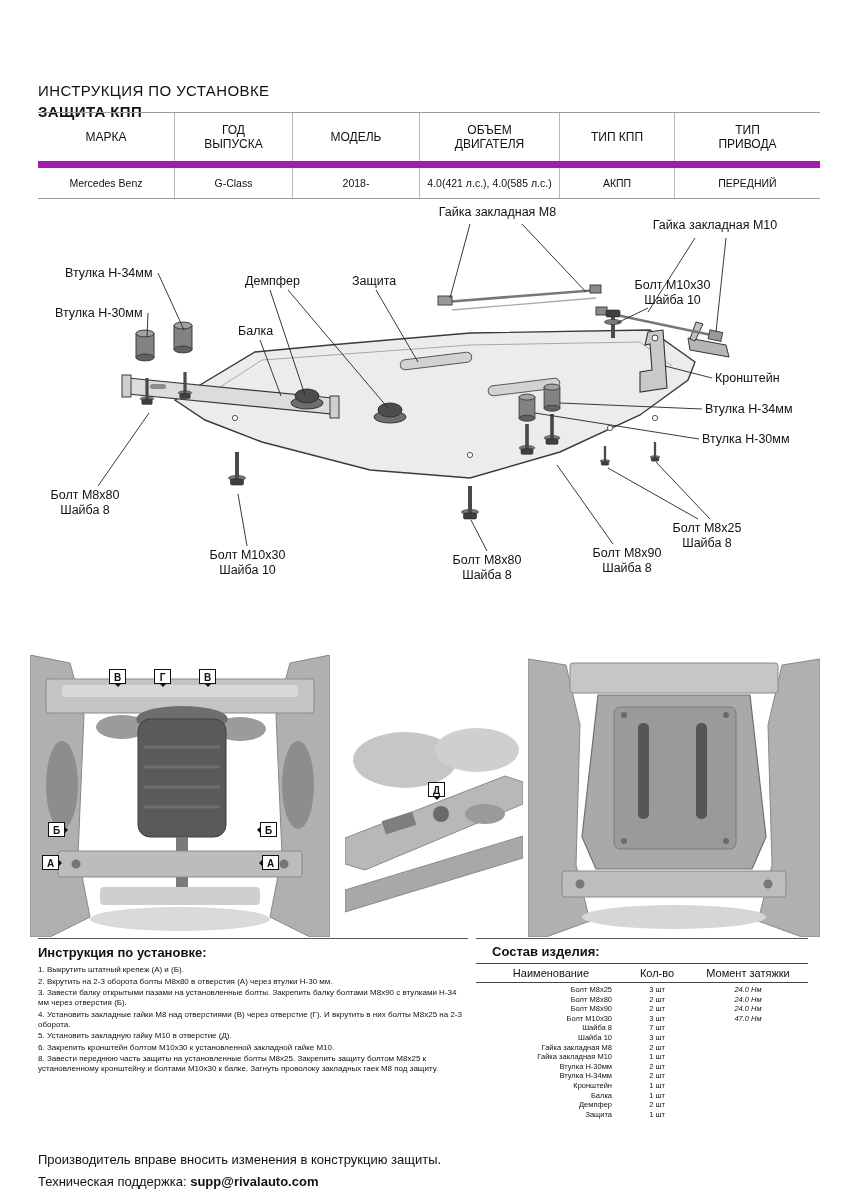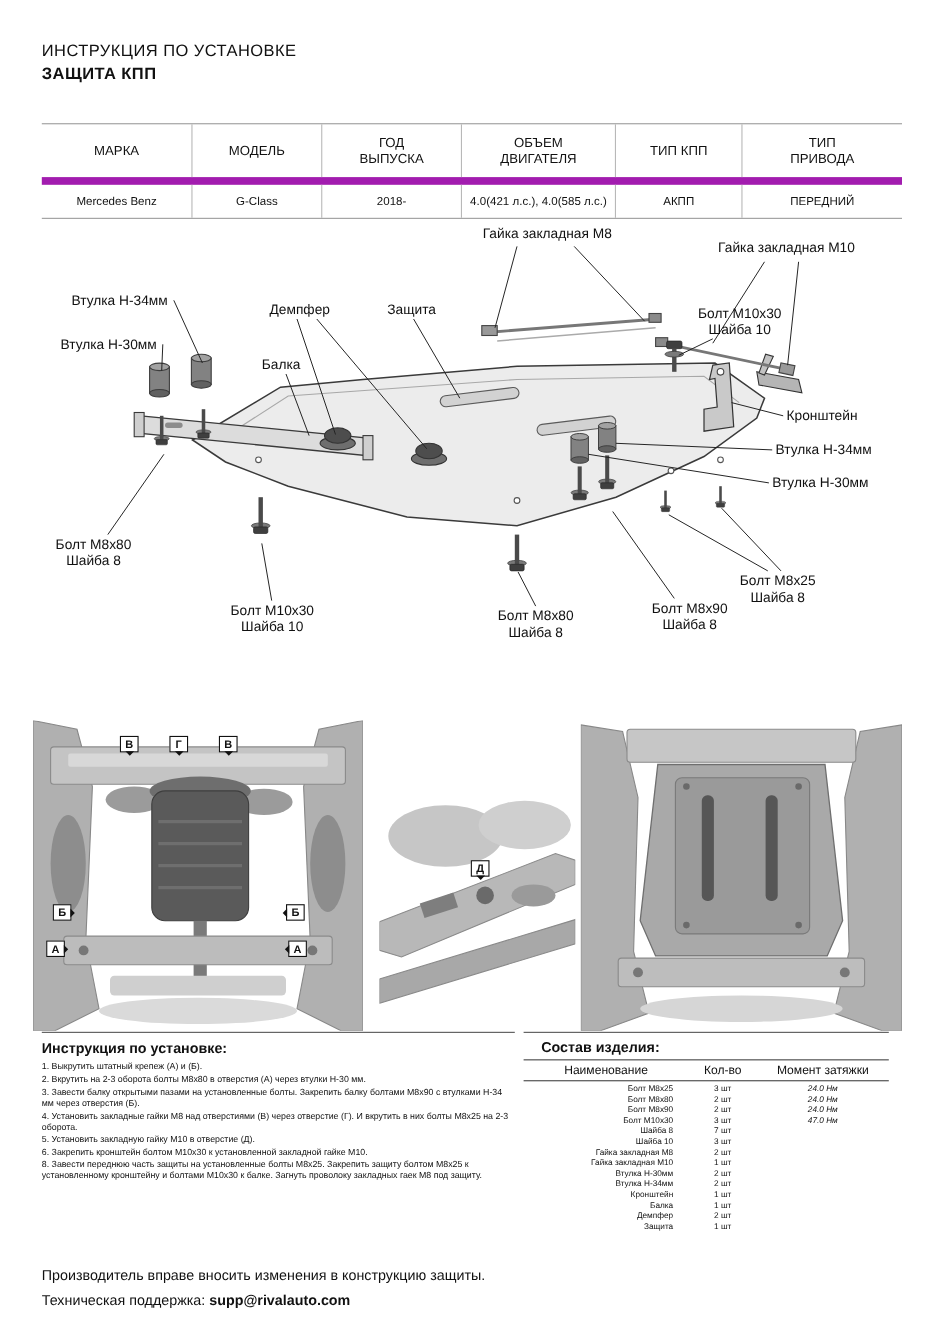--- a/index.html
+++ b/index.html
@@ -1,20 +1,20 @@
 <!DOCTYPE html>
 <html><head>
 <meta charset="utf-8">
 <style>
   html,body{margin:0;padding:0;background:#fff;}
   .page{position:relative;width:849px;height:1200px;background:#fff;overflow:hidden;
         font-family:"Liberation Sans",sans-serif;color:#111;}
   
   .hdr-left{position:absolute;left:38px;top:38px;}
-  .hdr-title1{font-size:15px;letter-spacing:.4px;}
+  .hdr-title1{font-size:15px;letter-spacing:.4px;margin-top:44px;}
   .hdr-title2{font-size:15px;font-weight:bold;margin-top:4px;letter-spacing:.4px;}
   .hdr-nums{position:absolute;left:268px;top:57px;width:340px;text-align:center;}
   .hdr-num{font-size:16px;font-weight:bold;line-height:1.15;}
   
   .spec-table{position:absolute;left:38px;top:112px;width:782px;
               border-top:1px solid #9c9c9c;border-bottom:1px solid #9c9c9c;}
   .spec-row{display:flex;}
   .spec-head{height:48px;border-bottom:7px solid #a21caf;}
   .spec-vals{height:30px;}
   .spec-cell{display:flex;align-items:center;justify-content:center;text-align:center;
@@ -72,23 +72,23 @@
 
   <div class="hdr-left">
     <div class="hdr-title1">ИНСТРУКЦИЯ ПО УСТАНОВКЕ</div>
     <div class="hdr-title2">ЗАЩИТА КПП</div>
   </div>
 
   <div class="spec-table">
     <div class="spec-row spec-head">
 
     <div class="spec-cell spec-hcell">МАРКА</div>
-        <div class="spec-cell spec-hcell">МОДЕЛЬ</div>
         <div class="spec-cell spec-hcell">ГОД
 ВЫПУСКА</div>
+        <div class="spec-cell spec-hcell">МОДЕЛЬ</div>
         <div class="spec-cell spec-hcell">ОБЪЕМ
 ДВИГАТЕЛЯ</div>
         <div class="spec-cell spec-hcell">ТИП КПП</div>
         <div class="spec-cell spec-hcell">ТИП
 ПРИВОДА</div>
       </div>
     <div class="spec-row spec-vals">
 
     <div class="spec-cell spec-vcell">Mercedes Benz</div>
         <div class="spec-cell spec-vcell">G-Class</div>

